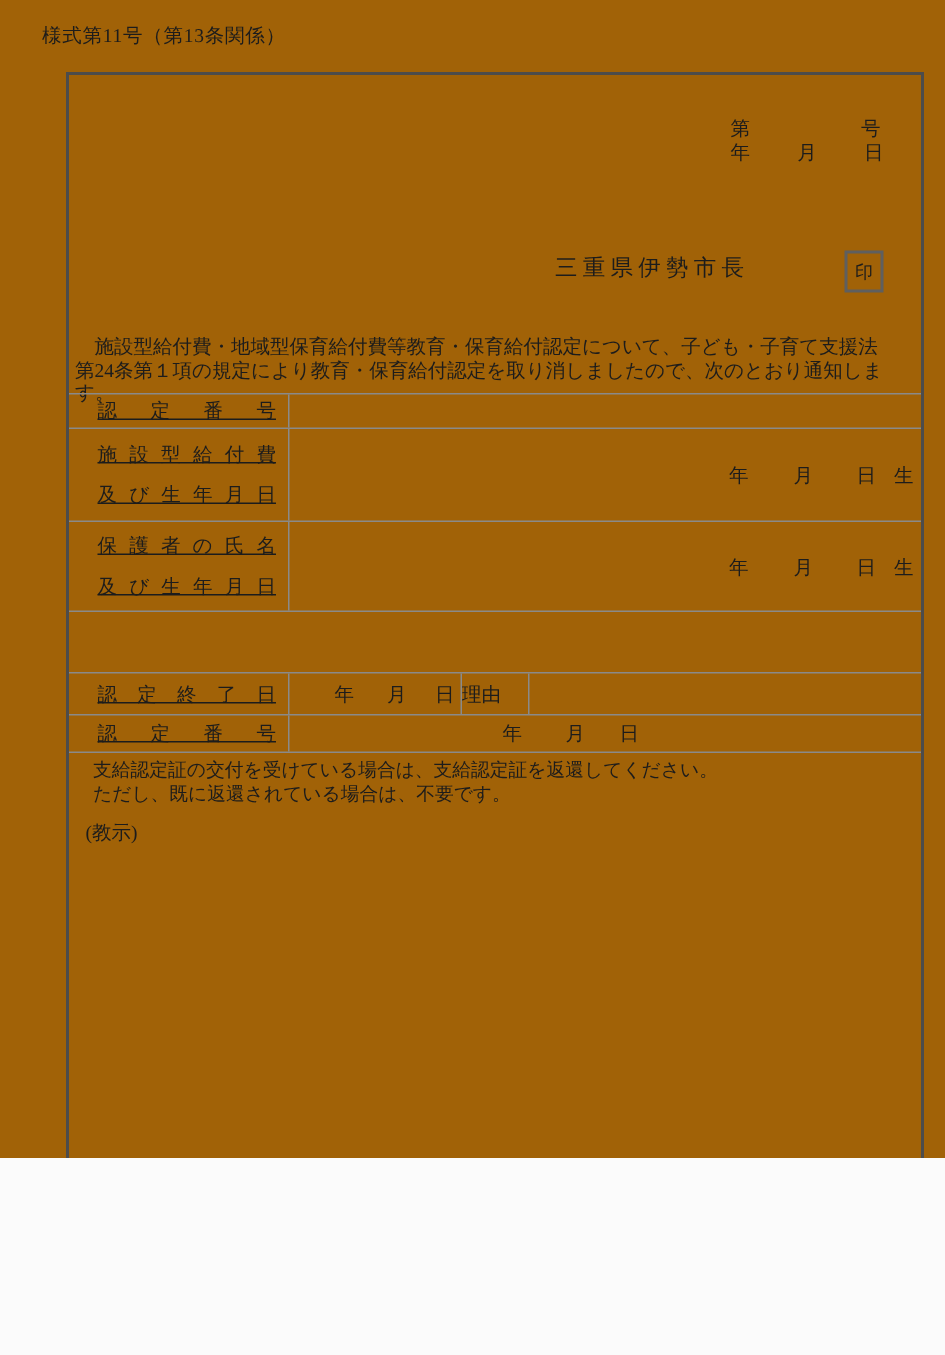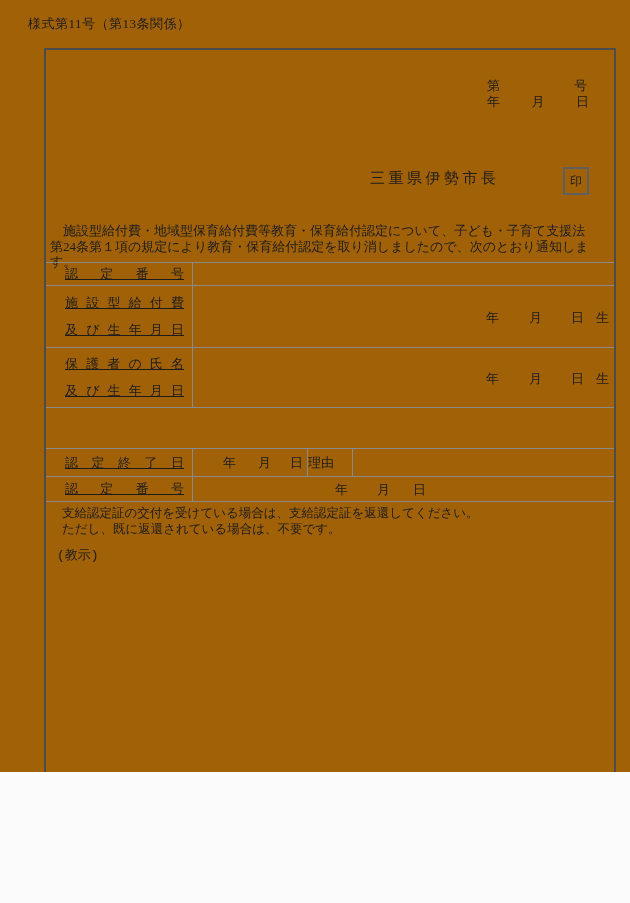--- a/index.html
+++ b/index.html
@@ -32,21 +32,21 @@
          display:flex;font-size:13px;line-height:13px;}
   .dcell{width:115px;border-right:1px solid #8a8a8a;box-sizing:border-box;
          display:flex;align-items:center;padding-left:30px;font-size:13px;}
   .rcell{width:45px;border-right:1px solid #8a8a8a;box-sizing:border-box;
          display:flex;align-items:center;justify-content:flex-start;font-size:13px;}
   .r6group{position:absolute;left:142px;top:50%;transform:translateY(-50%);
            display:flex;font-size:13px;line-height:13px;}
   .gap30{margin-left:30px}.gap29{margin-left:29px}.gap12{margin-left:12px}
   .gap22{margin-left:22px}.gap19{margin-left:19px}.gap23{margin-left:23px}
   .notes{position:absolute;left:16px;top:455px;width:540px;font-size:12.5px;line-height:16px;}
-  .kyoji{position:absolute;left:11px;top:496px;font-size:13px;font-family:Liberation Mono, monospace;}
+  .kyoji{position:absolute;left:11px;top:496px;font-size:13px;}
 </style>
 </head>
 <body>
 
 <div class="page">
 
   <div class="form-no">様式第11号（第13条関係）</div>
 
   <div class="box">
 

